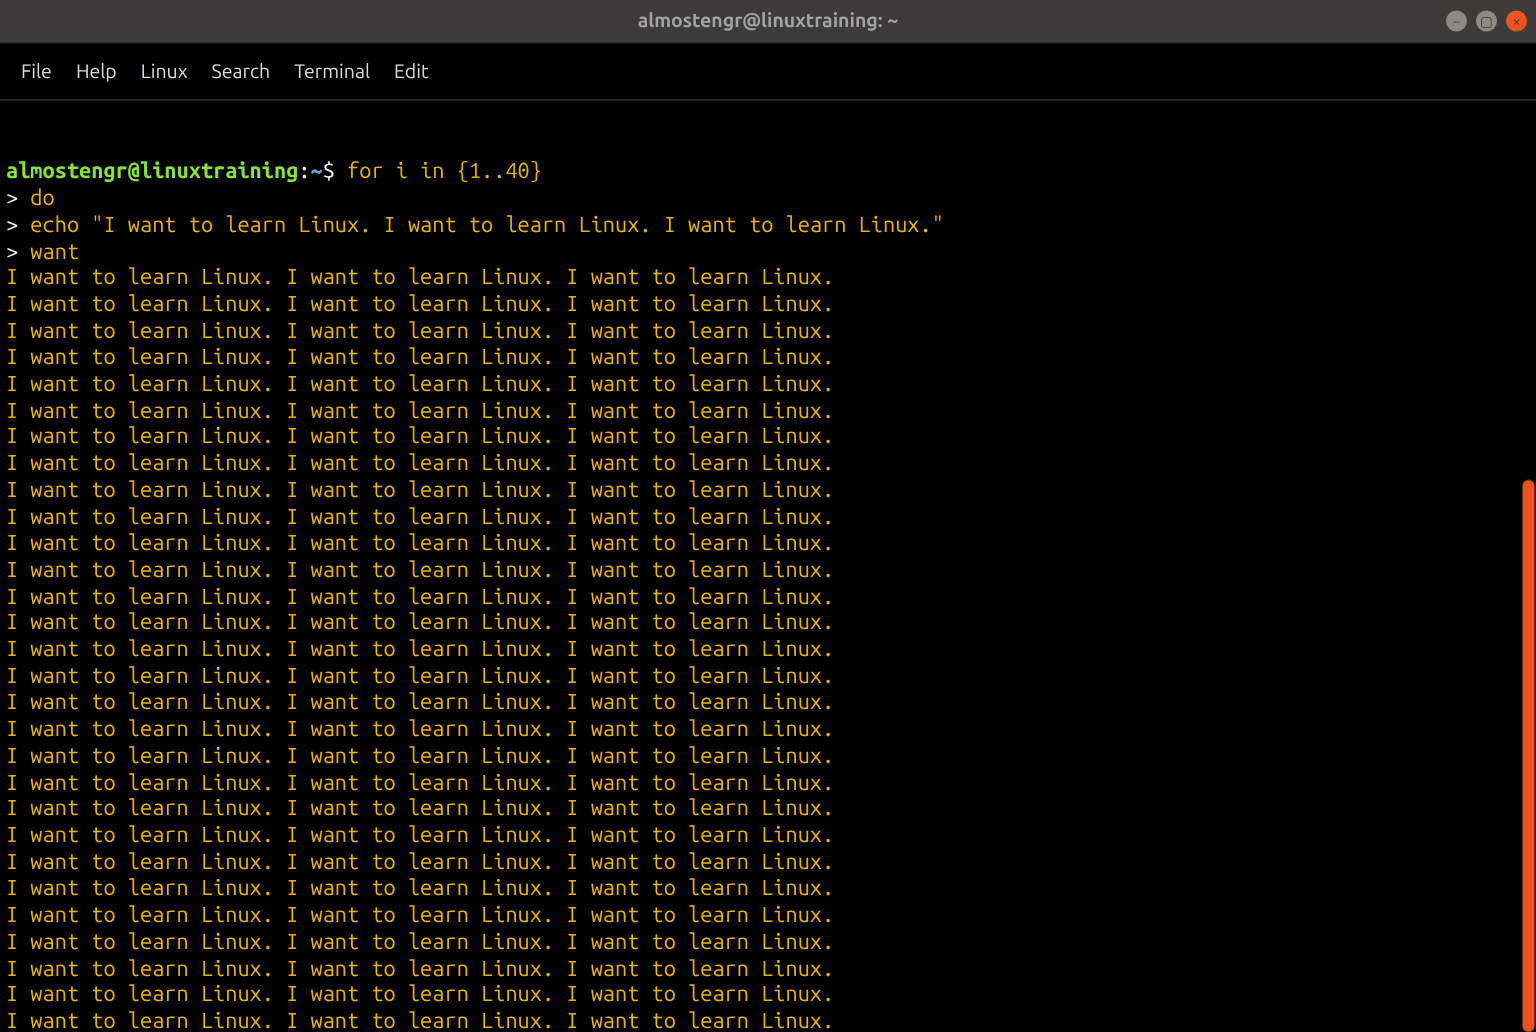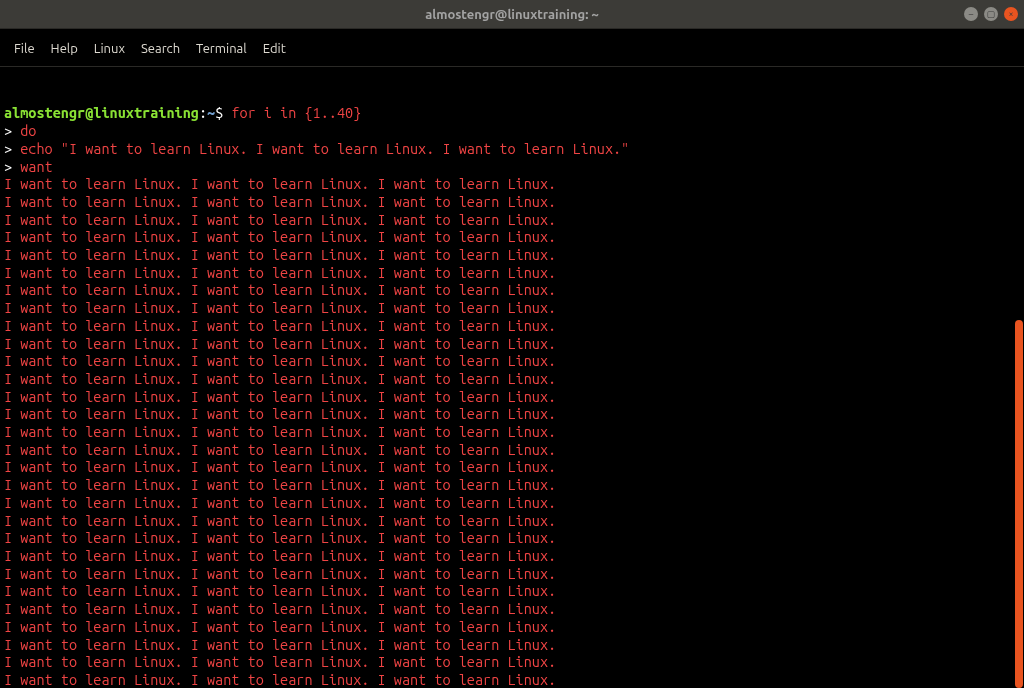--- a/index.html
+++ b/index.html
@@ -77,21 +77,21 @@
       position: relative;
     }
     .terminal-inner {
       white-space: pre;
     }
     .prompt-user { color: #8ae234; font-weight: bold; text-align: center; }
     .prompt-colon { color: #ffffff; }
     .prompt-path { color: #729fcf; font-weight: bold; }
     .prompt-dollar { color: #ffffff; }
     .cont-prompt { color: #ffffff; }
-    .output-line { color: #ef4444; }
+    .output-line { color: #eab308; }
     .scrollbar {
       position: absolute;
       right: 0;
       top: 53px;
       bottom: 0;
       width: 10px;
       background: transparent;
     }
     .scroll-thumb {
       position: absolute;

